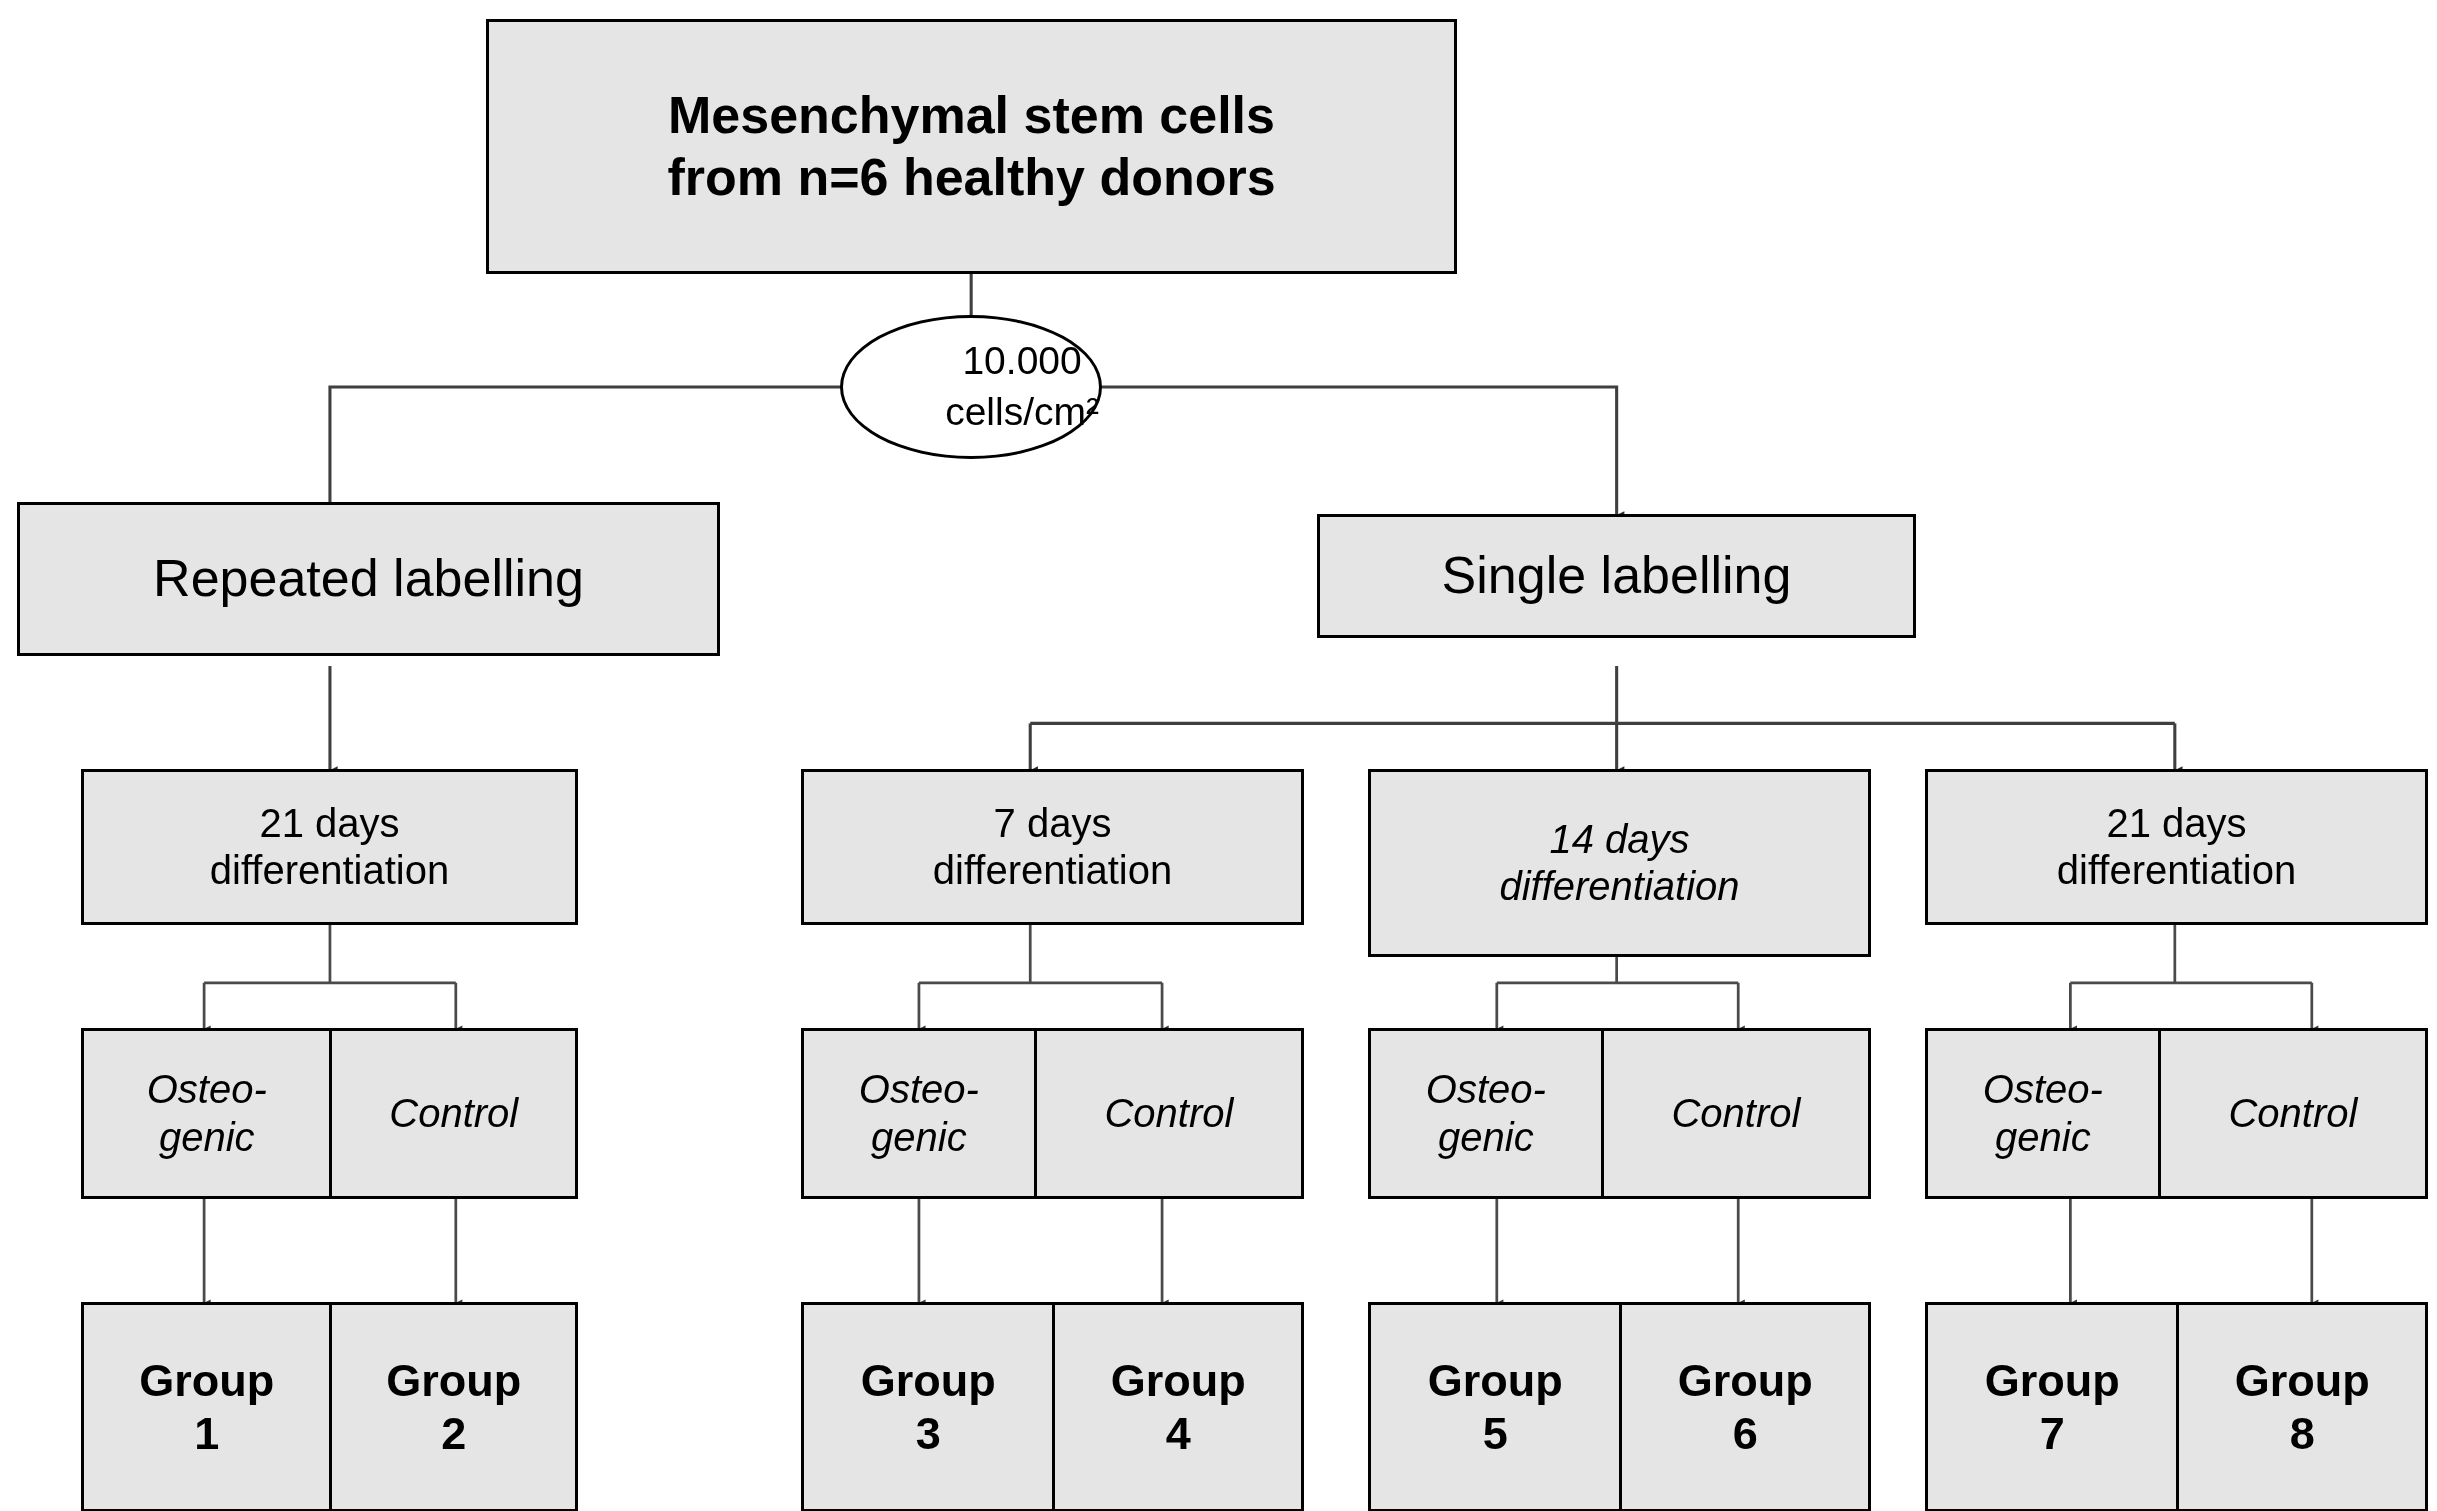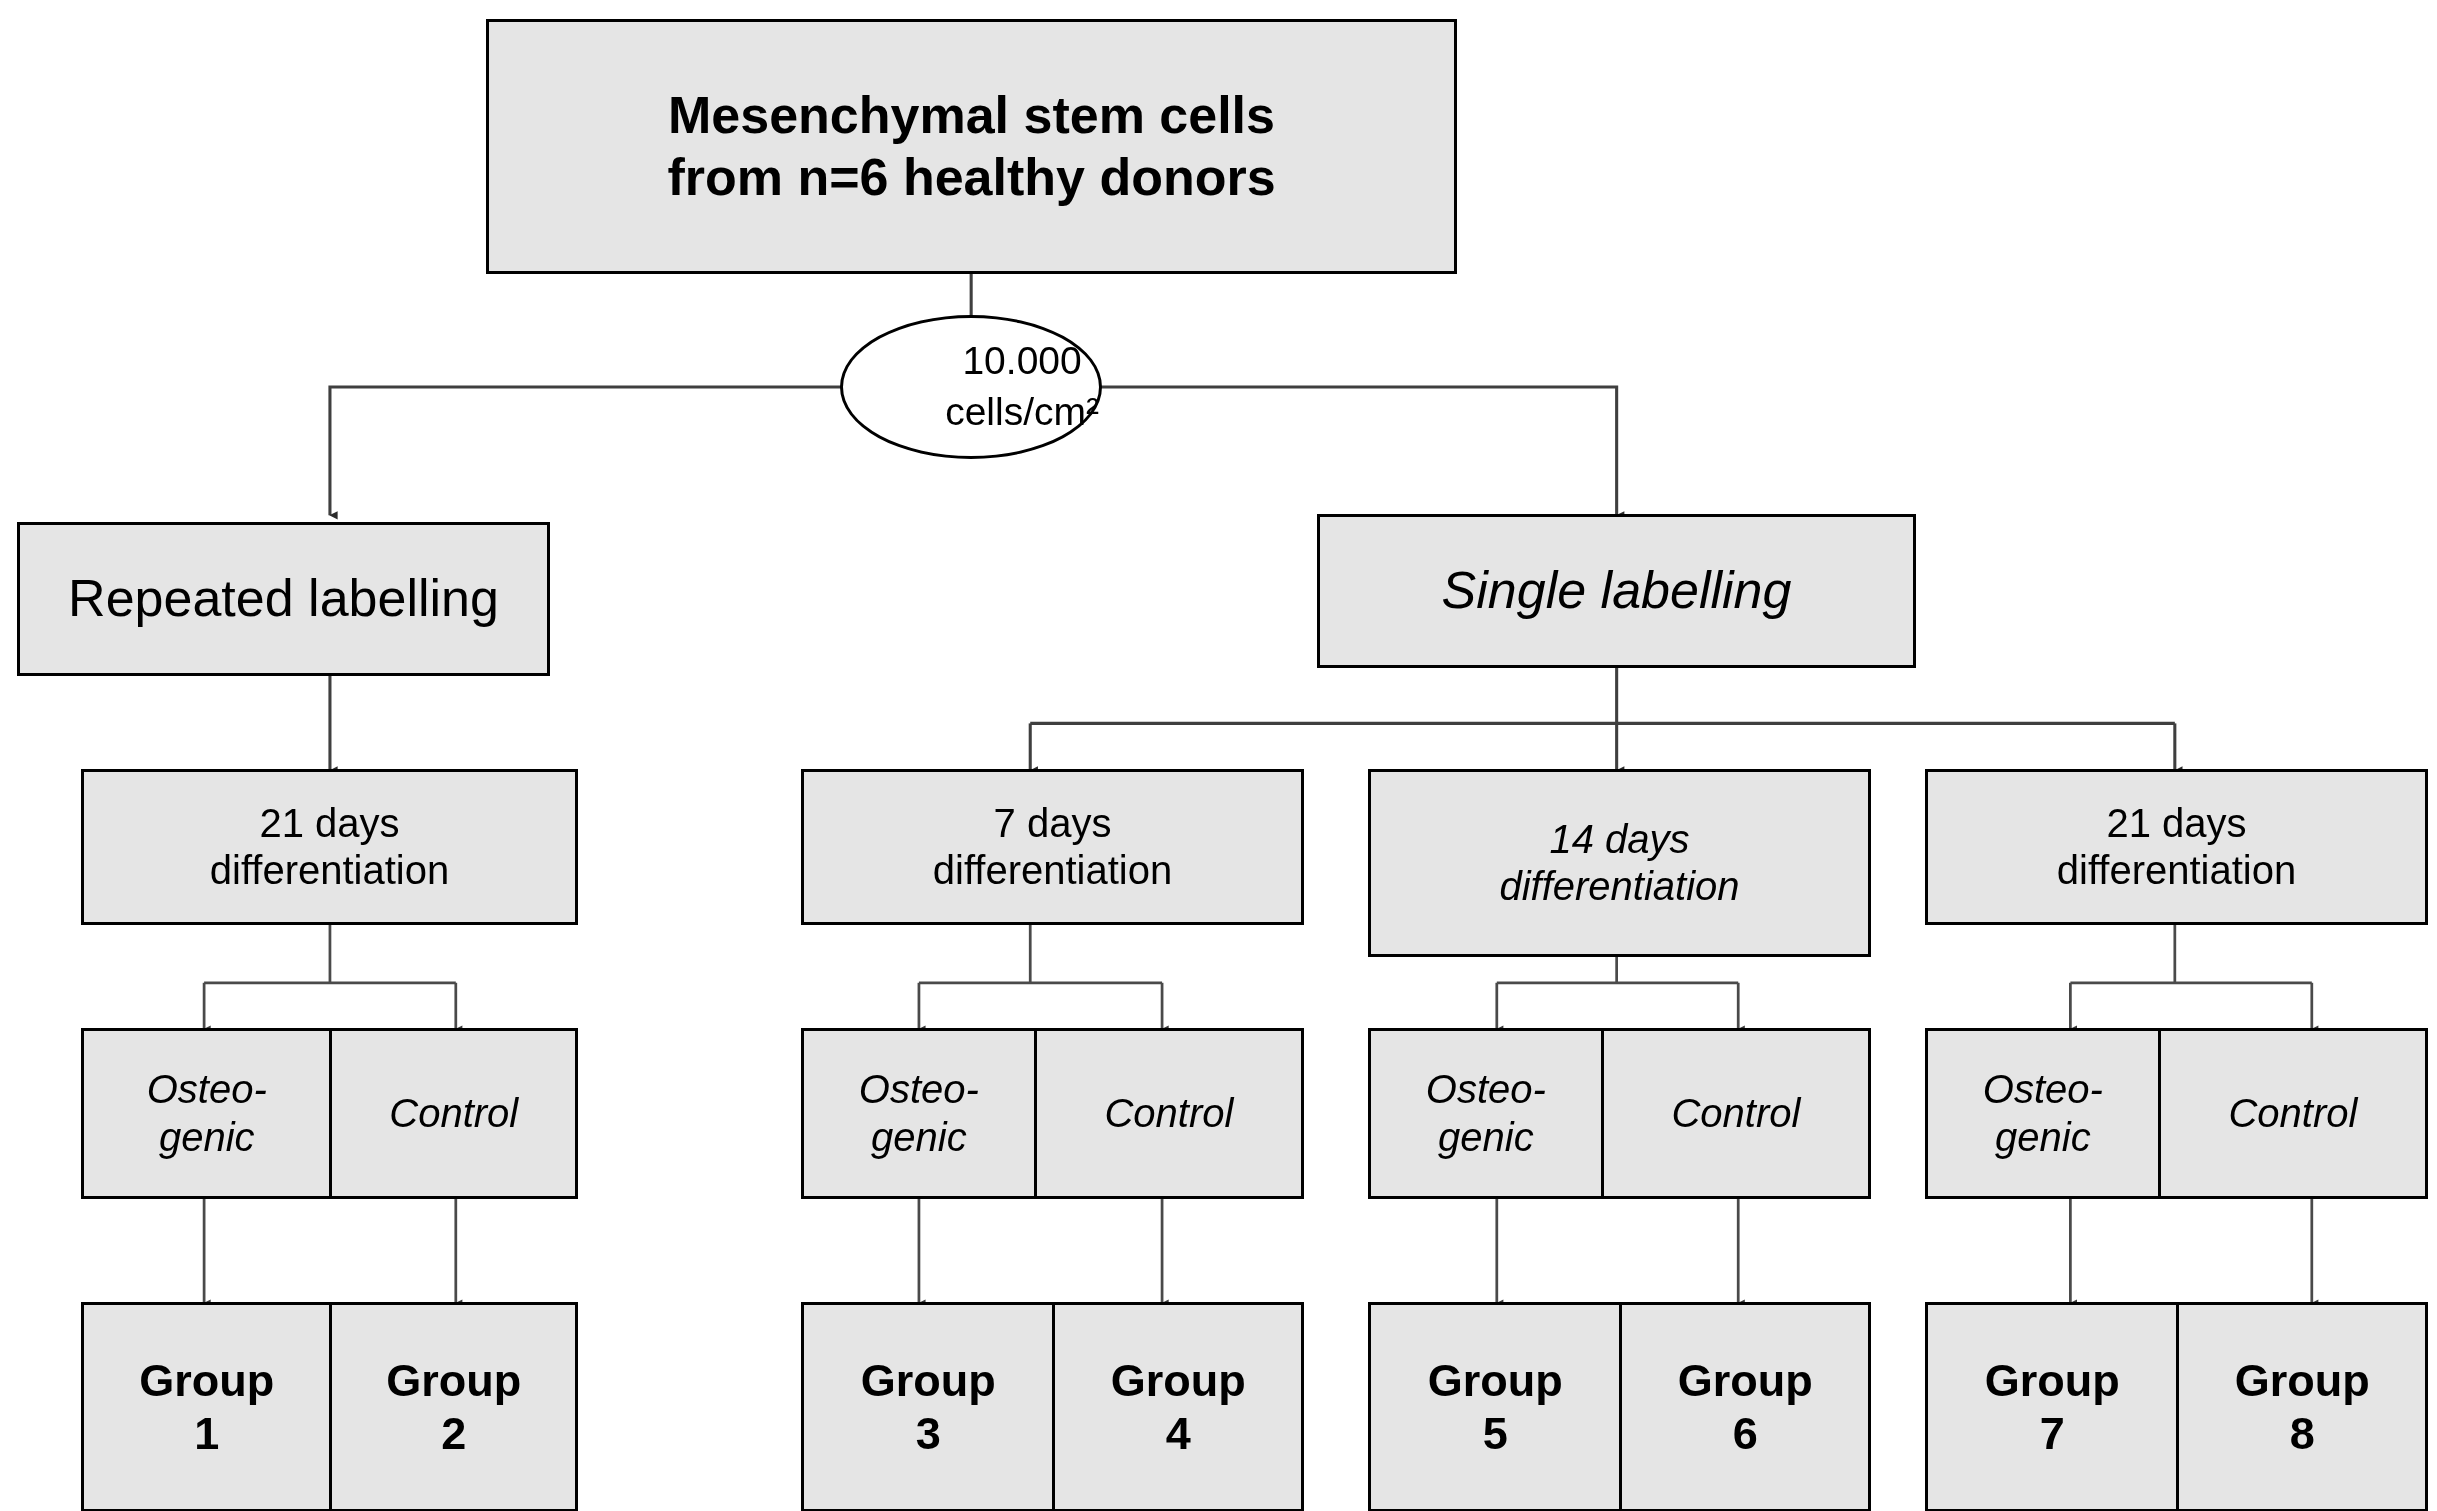--- a/index.html
+++ b/index.html
@@ -145,25 +145,25 @@
     </div>
   </div>
 
   <div class="ellipse t-ellipse" style="left:840px; top:315px; width:262px; height:144px;">
     <div>
       <div>10.000</div>
       <div>cells/cm²</div>
     </div>
   </div>
 
-  <div class="node t-label" style="left:17px; top:522px; width:533px; height:154px;">
+  <div class="node t-label" style="left:17px; top:502px; width:703px; height:154px;">
     <span>Repeated labelling</span>
   </div>
 
-  <div class="node t-label" style="left:1317px; top:514px; width:599px; height:154px;font-style:italic;">
+  <div class="node t-label" style="left:1317px; top:514px; width:599px; height:124px;">
     <span>Single labelling</span>
   </div>
 
   <div class="node t-diff" style="left:81px; top:769px; width:497px; height:156px;">
     <div>
       <div>21 days</div>
       <div>differentiation</div>
     </div>
   </div>
 

